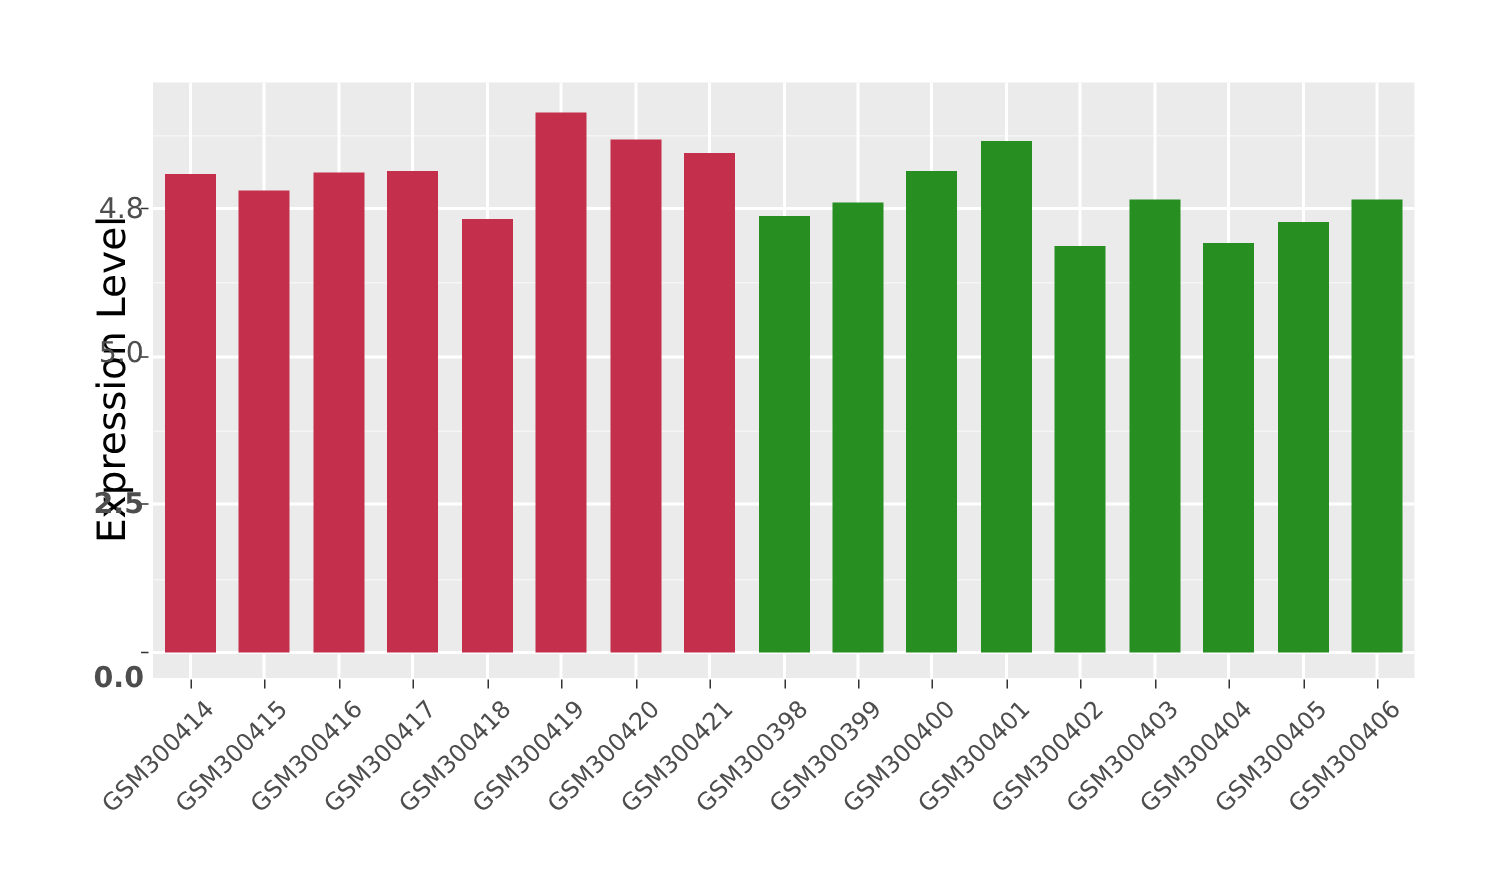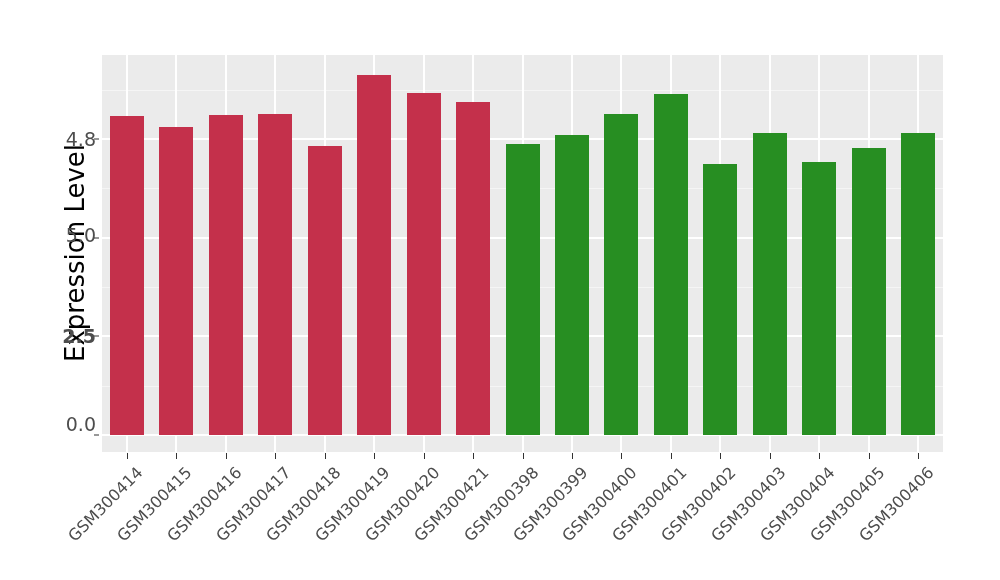--- a/index.html
+++ b/index.html
@@ -126,21 +126,21 @@
   }
 </style>
 </head>
 <body>
 
 <div id="chart-root">
 
   <div class="y-axis-title">Expression Level</div>
 
   <div class="y-ticks-col" id="y-ticks">
-      <div class="y-tick-label" style="top: 424px;">0.0</div>
+      <div class="y-tick-label" style="top: 452px; font-weight: bold;">0.0</div>
       <div class="y-tick-mark" style="top: 435px;"></div>
       <div class="y-tick-label" style="top: 336.325px; font-weight: bold;">2.5</div>
       <div class="y-tick-mark" style="top: 336.325px;"></div>
       <div class="y-tick-label" style="top: 235px;">5.0</div>
       <div class="y-tick-mark" style="top: 237.65px;"></div>
       <div class="y-tick-label" style="top: 138.975px;">4.8</div>
       <div class="y-tick-mark" style="top: 138.975px;"></div>
     </div>
 
   <div id="plot-panel">

